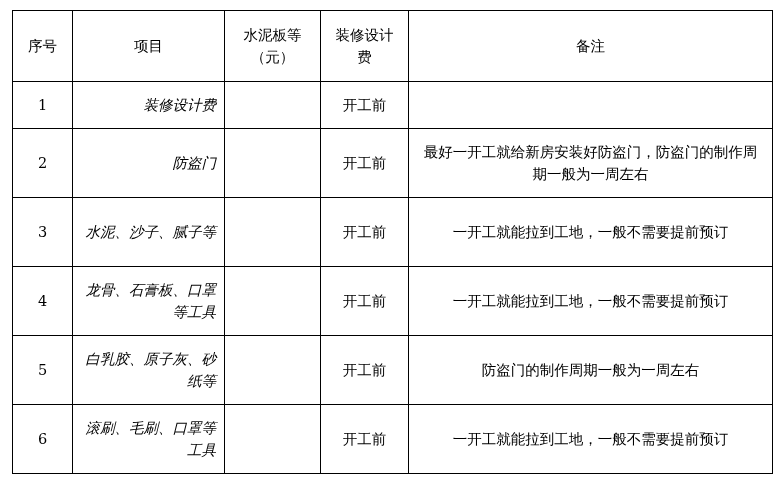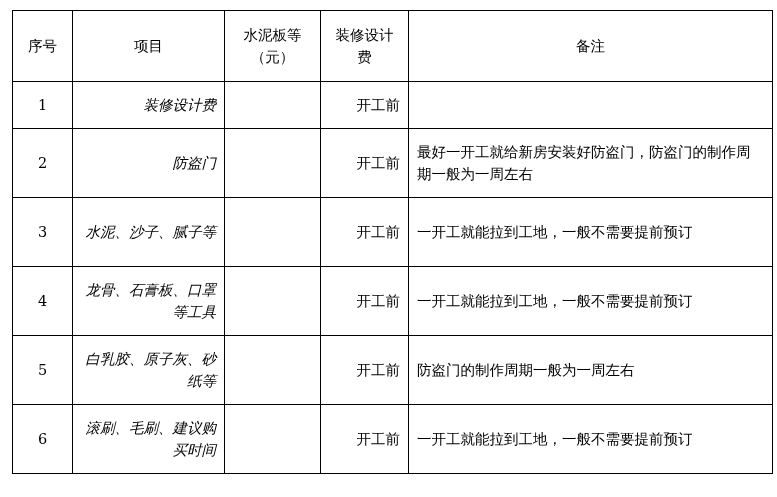--- a/index.html
+++ b/index.html
@@ -47,24 +47,24 @@
     height: 58px;
   }
   .row-no {
     text-align: center;
   }
   .row-item {
     text-align: right;
     font-style: italic;
   }
   .row-time {
-    text-align: right;
+    text-align: center;
   }
   .row-remark {
-    text-align: left;
+    text-align: center;
     padding-left: 10px;
   }
   tbody tr.r-h1 td { height: 34px; }
   tbody tr.r-h2 td { height: 56px; }
 </style>
 </head>
 <body>
 
 <div class="page">
   <table class="budget">
@@ -115,20 +115,20 @@
       </tr>
       <tr class="r-h2">
         <td class="row-no">5</td>
         <td class="row-item">白乳胶、原子灰、砂纸等</td>
         <td class="row-budget"></td>
         <td class="row-time">开工前</td>
         <td class="row-remark">防盗门的制作周期一般为一周左右</td>
       </tr>
       <tr class="r-h2">
         <td class="row-no">6</td>
-        <td class="row-item">滚刷、毛刷、建议购买时间</td>
+        <td class="row-item">滚刷、毛刷、口罩等工具</td>
         <td class="row-budget"></td>
         <td class="row-time">开工前</td>
         <td class="row-remark">一开工就能拉到工地，一般不需要提前预订</td>
       </tr>
     </tbody>
   </table>
 </div>
 
 </body></html>

